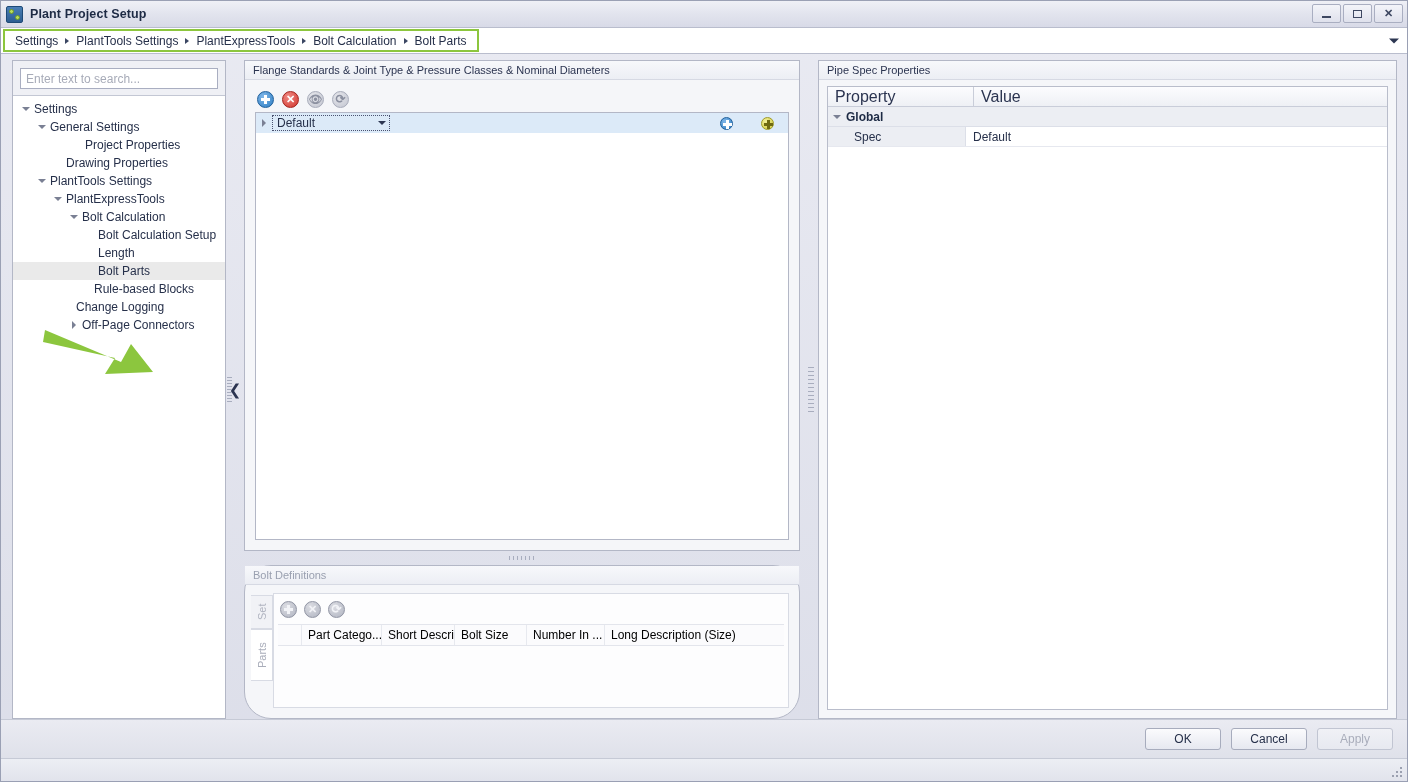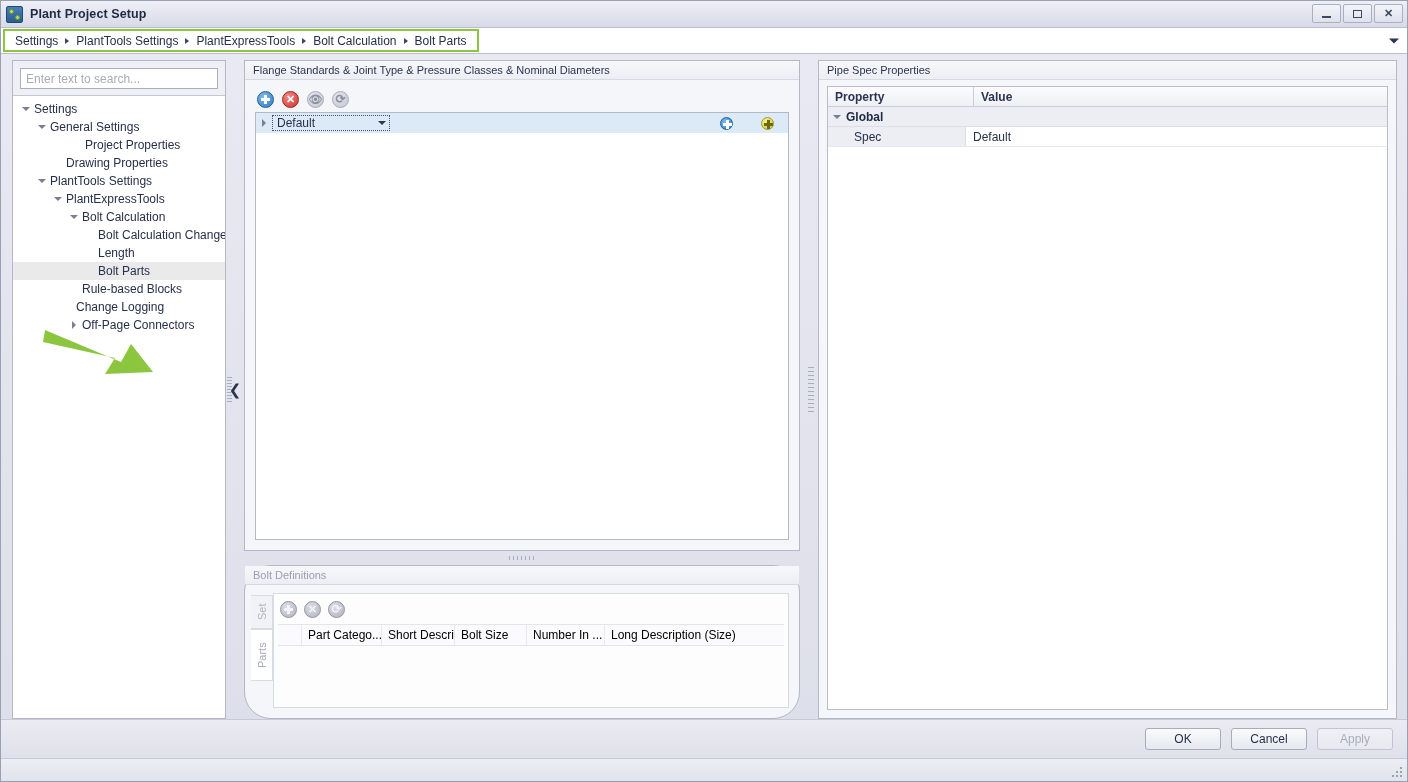--- a/index.html
+++ b/index.html
@@ -292,21 +292,21 @@
   .right-panel {
     flex: 1; display: flex; flex-direction: column; min-width: 0;
     margin-right: 6px;
   }
   .prop-body { flex: 1; padding: 6px 8px 8px 8px; display: flex; flex-direction: column; min-height: 0; background:#f5f6f9; }
   .prop-grid {
     flex: 1; background: #fff; border: 1px solid #b9bdcb;
     box-sizing: border-box; display: flex; flex-direction: column; min-height: 0;
   }
   .prop-head { display: flex; height: 19px; background: linear-gradient(to bottom,#fcfcfe,#eef0f5); border-bottom: 1px solid #c9cdd9; }
-  .ph { font-size: 12px; color: #2b3450; display: flex; align-items: center; padding-left: 7px; font-weight: bold; }
+  .ph { font-size: 16px; color: #2b3450; display: flex; align-items: center; padding-left: 7px; }
   .ph.c1 { width: 138px; border-right: 1px solid #c9cdd9; }
   .prop-group-row {
     height: 19px; display: flex; align-items: center;
     background: #eceef3; border-bottom: 1px solid #dcdfe8;
     font-weight: bold; font-size: 12px; color: #1d2a44;
   }
   .prop-group-row .twisty { width: 18px; }
   .prop-row { height: 19px; display: flex; border-bottom: 1px solid #e6e8ef; }
   .prop-row .pname {
     width: 138px; box-sizing: border-box;
@@ -418,31 +418,31 @@
           <div class="tree-item" style="padding-left: 38px;">
             <span class="twisty open"></span>
             <span class="tree-label">PlantExpressTools</span>
           </div>
           <div class="tree-item" style="padding-left: 54px;">
             <span class="twisty open"></span>
             <span class="tree-label">Bolt Calculation</span>
           </div>
           <div class="tree-item" style="padding-left: 70px;">
             <span class="twisty"></span>
-            <span class="tree-label">Bolt Calculation Change</span>
+            <span class="tree-label">Bolt Calculation Setup</span>
           </div>
           <div class="tree-item" style="padding-left: 70px;">
             <span class="twisty"></span>
             <span class="tree-label">Length</span>
           </div>
           <div class="tree-item selected" style="padding-left: 70px;">
             <span class="twisty"></span>
             <span class="tree-label">Bolt Parts</span>
           </div>
-          <div class="tree-item" style="padding-left: 54px;">
+          <div class="tree-item" style="padding-left: 34px; gap: 32px;">
             <span class="twisty"></span>
             <span class="tree-label">Rule-based Blocks</span>
           </div>
           <div class="tree-item" style="padding-left: 48px;">
             <span class="twisty"></span>
             <span class="tree-label">Change Logging</span>
           </div>
           <div class="tree-item" style="padding-left: 54px;">
             <span class="twisty closed"></span>
             <span class="tree-label">Off-Page Connectors</span>

